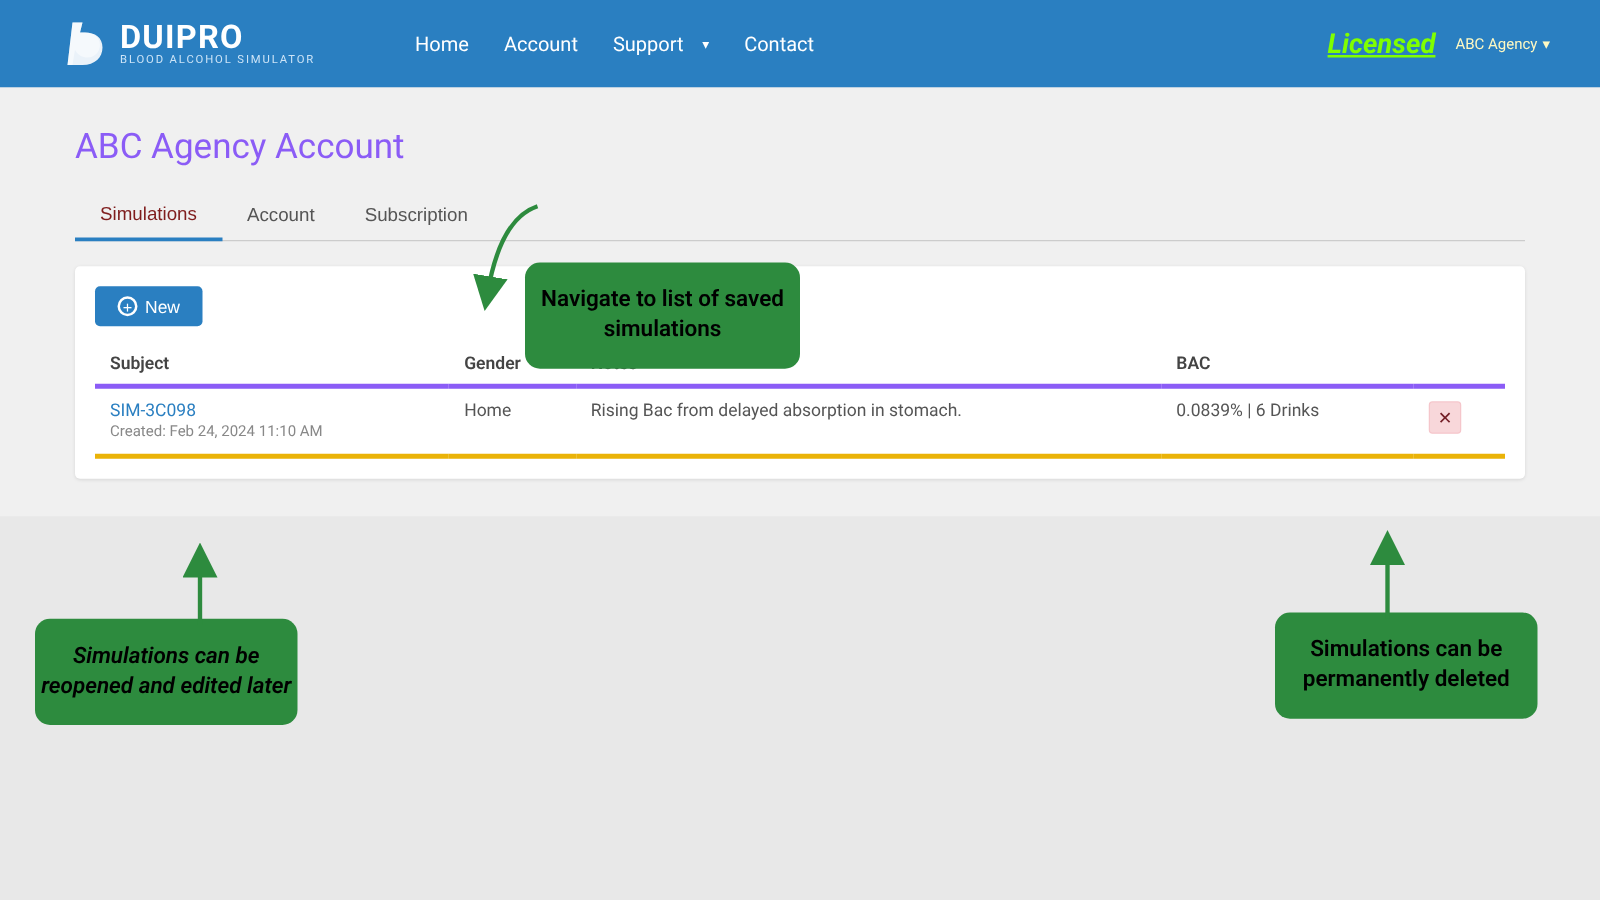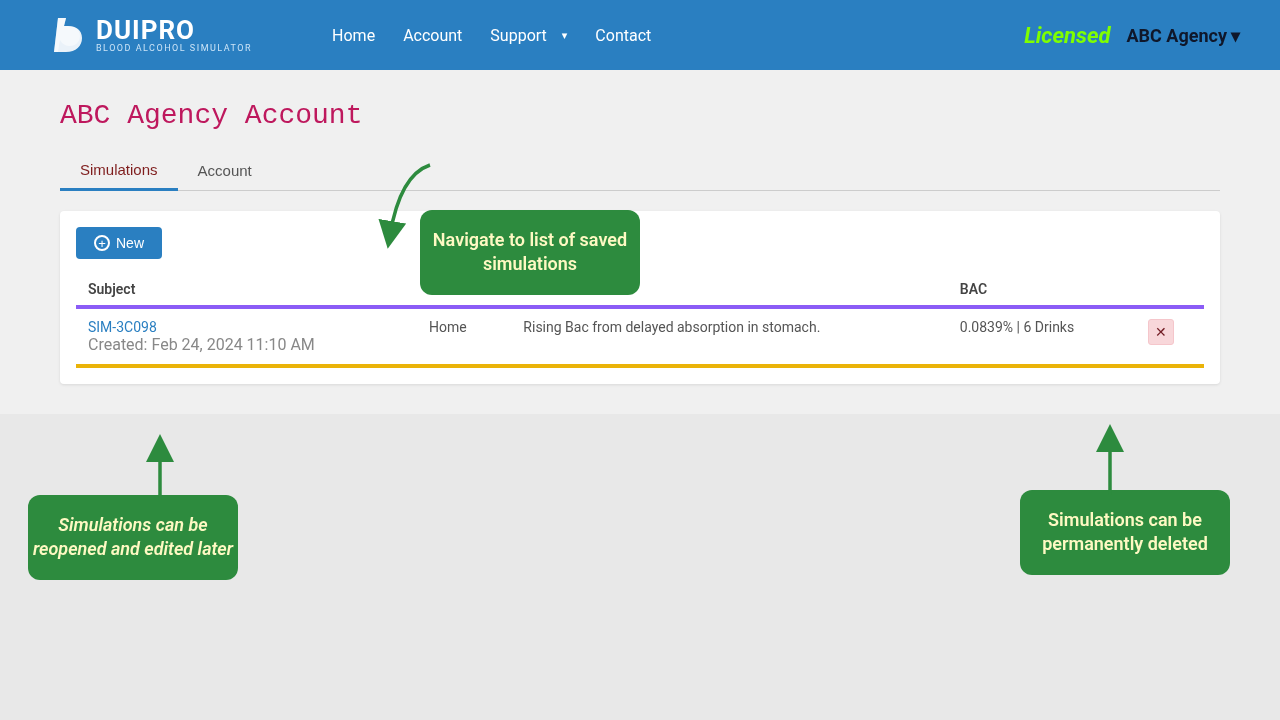--- a/index.html
+++ b/index.html
@@ -73,44 +73,44 @@
       margin-left: auto;
       display: flex;
       align-items: center;
       gap: 16px;
     }
     .licensed-badge {
       color: #7fff00;
       font-size: 22px;
       font-weight: 700;
       font-style: italic;
+      text-decoration: underline;
     }
     .agency-dropdown {
-      color: #0f172a;
-      font-size: 18px;
-      font-weight: 700;
+      color: #fef9c3;
+      font-size: 12px;
+      font-weight: 400;
       display: flex;
       align-items: center;
       gap: 4px;
       cursor: pointer;
     }
 
     
     .main-content {
       background: #f0f0f0;
       padding: 30px 60px;
       position: relative;
     }
 
     .page-title {
       font-size: 28px;
       font-weight: 400;
-      color: #be185d;
+      color: #8b5cf6;
       margin-bottom: 20px;
-      font-family: Liberation Mono, monospace;
     }
 
     
     .tabs {
       display: flex;
       gap: 0;
       border-bottom: 1px solid #ccc;
       margin-bottom: 20px;
     }
     .tab {
@@ -183,42 +183,42 @@
       color: #555;
       vertical-align: top;
     }
     .sim-link {
       color: #2a7fc1;
       text-decoration: none;
       display: block;
       font-size: 14px;
     }
     .sim-created {
-      font-size: 16px;
+      font-size: 12px;
       color: #888;
     }
     .delete-btn {
       background: #f8d7da;
       border: 1px solid #f5c6cb;
       color: #721c24;
       width: 26px;
       height: 26px;
       border-radius: 3px;
       cursor: pointer;
       font-size: 14px;
       display: flex;
       align-items: center;
       justify-content: center;
     }
 
     
     .callout {
       position: absolute;
       background: #2d8b3e;
-      color: #fef9c3;
+      color: #000000;
       border-radius: 12px;
       padding: 18px 4px;
       font-size: 18px;
       font-weight: 600;
       text-align: center;
       line-height: 1.35;
     }
     .callout-nav {
       width: 220px;
       top: 140px;
@@ -274,20 +274,21 @@
     </div>
   </div>
 </nav>
 
 <div class="main-content">
   <h1 class="page-title">ABC Agency Account</h1>
 
   <div class="tabs">
     <button class="tab active">Simulations</button>
     <button class="tab">Account</button>
+    <button class="tab">Subscription</button>
   </div>
 
   <div class="table-card">
     <button class="new-btn">
       <span class="plus-circle">+</span>
       <span>New</span>
     </button>
 
     <table>
       <thead>

